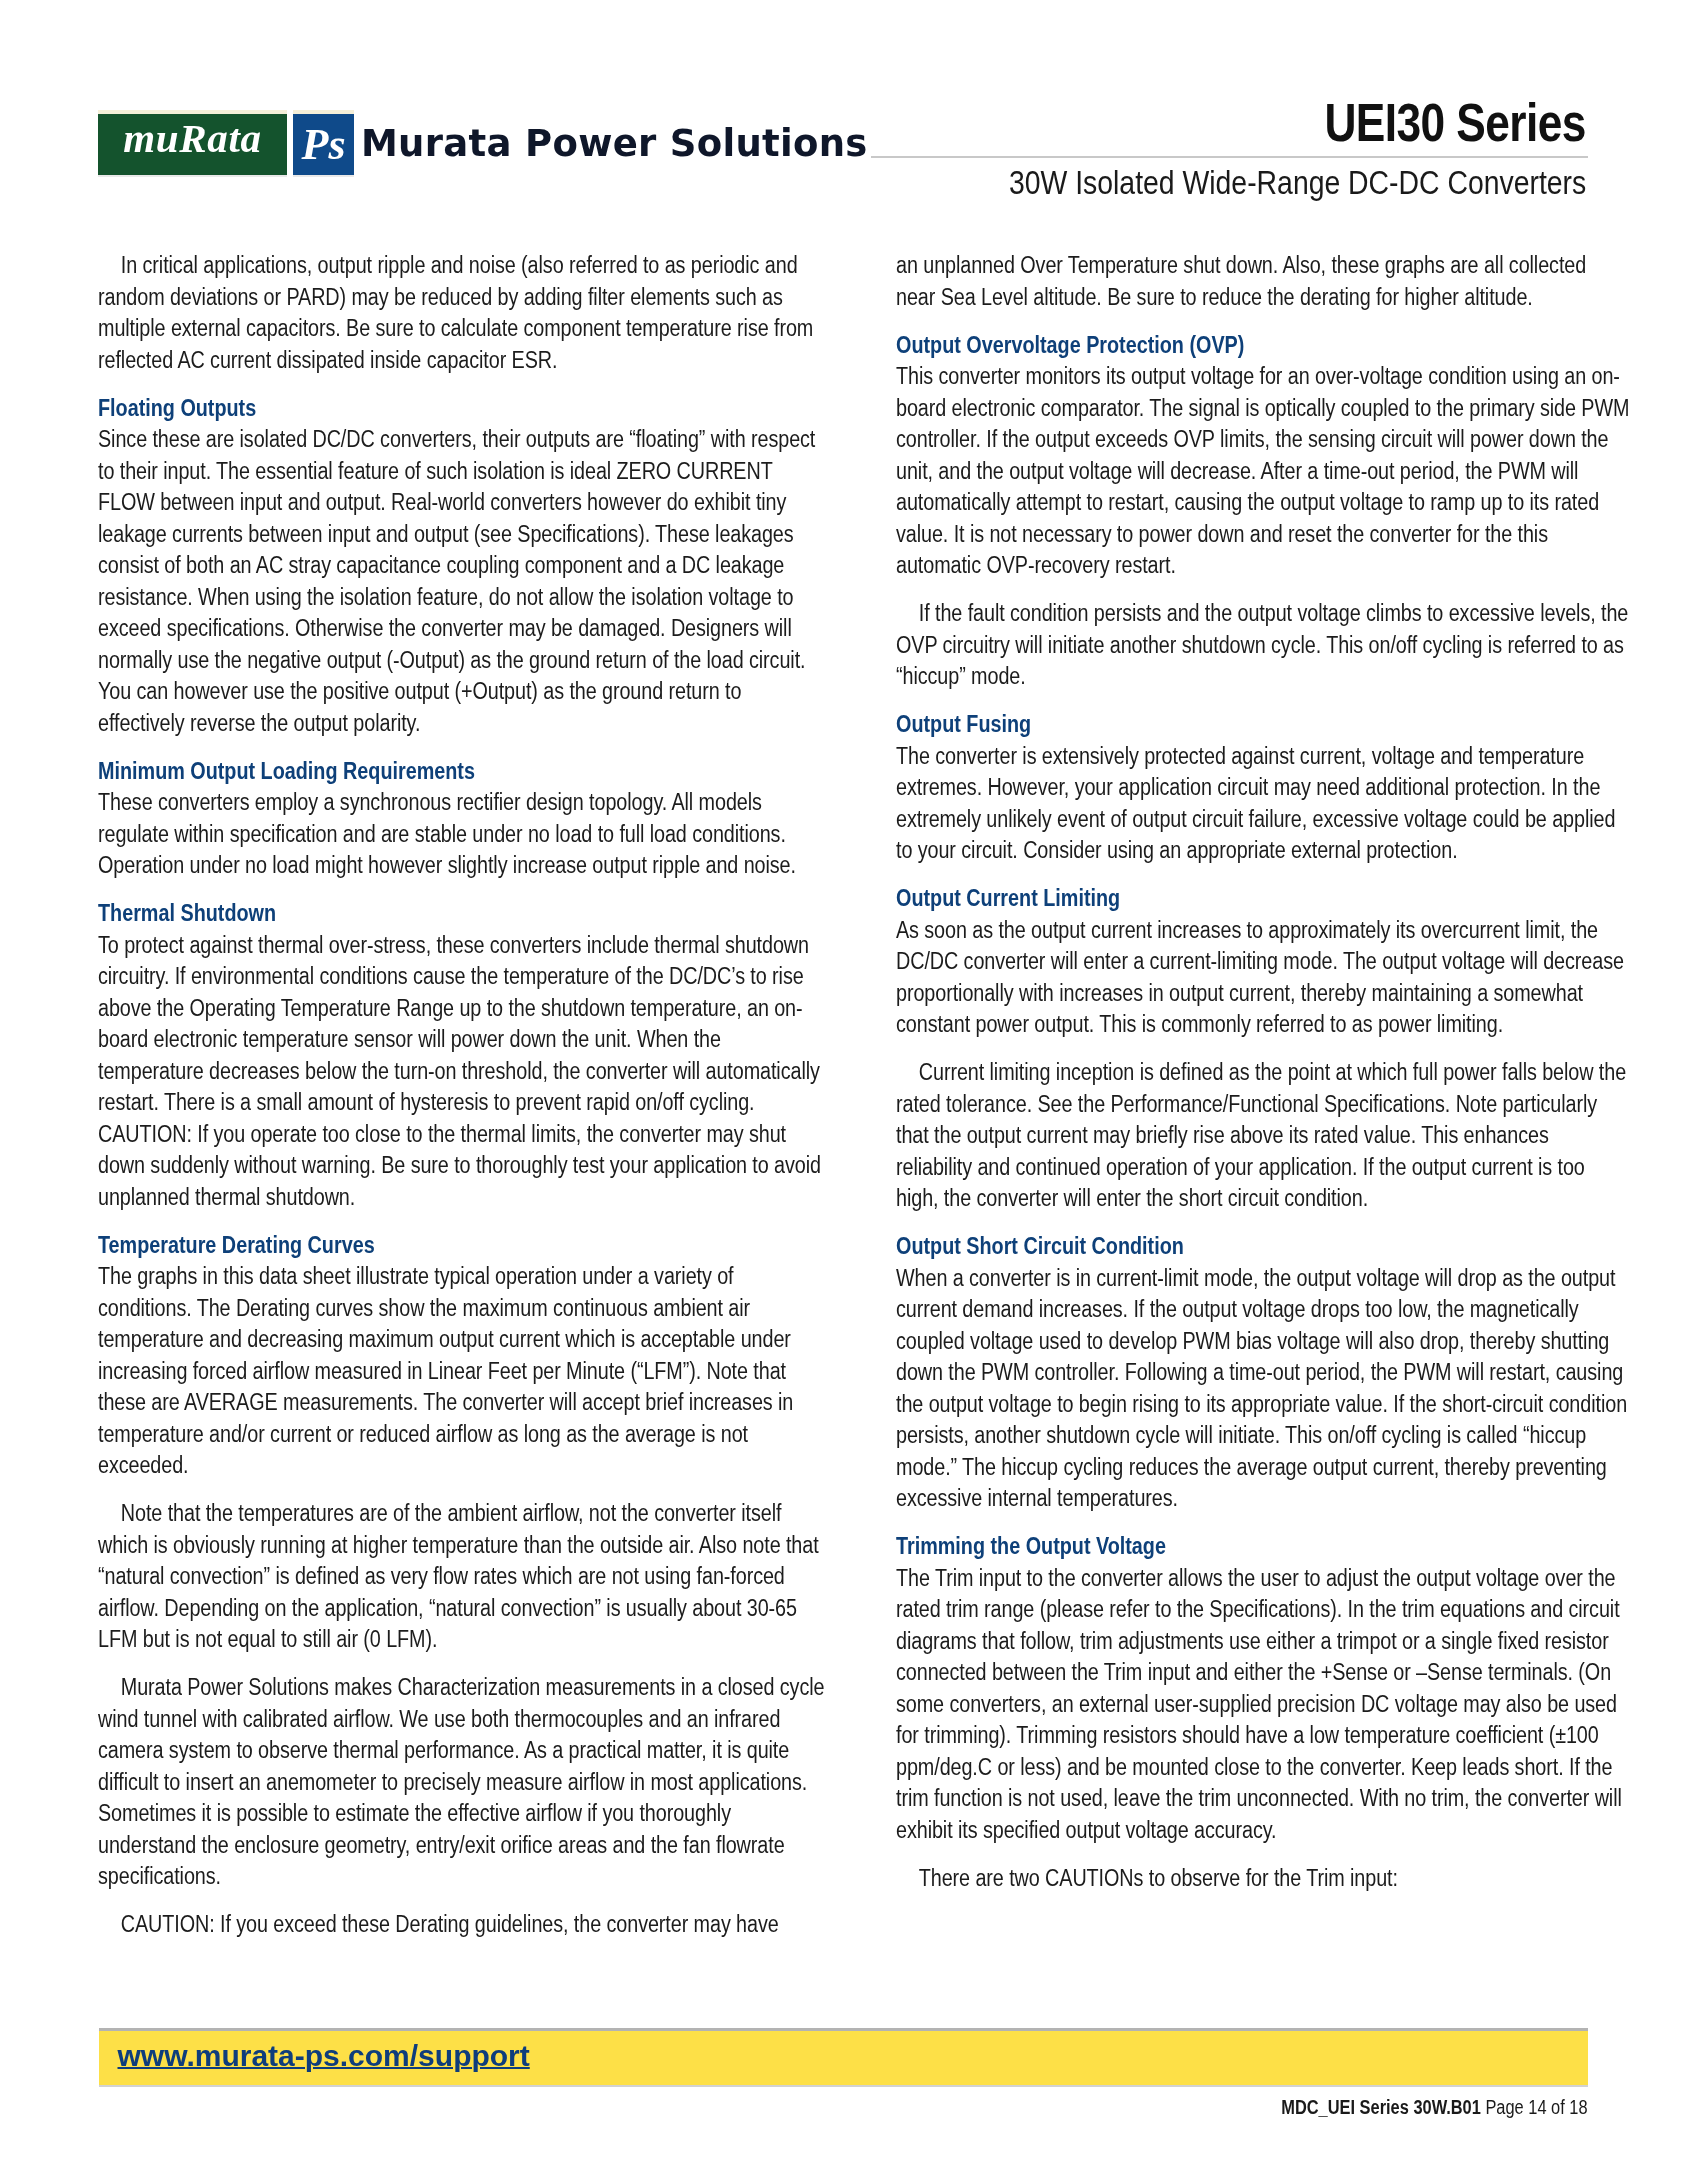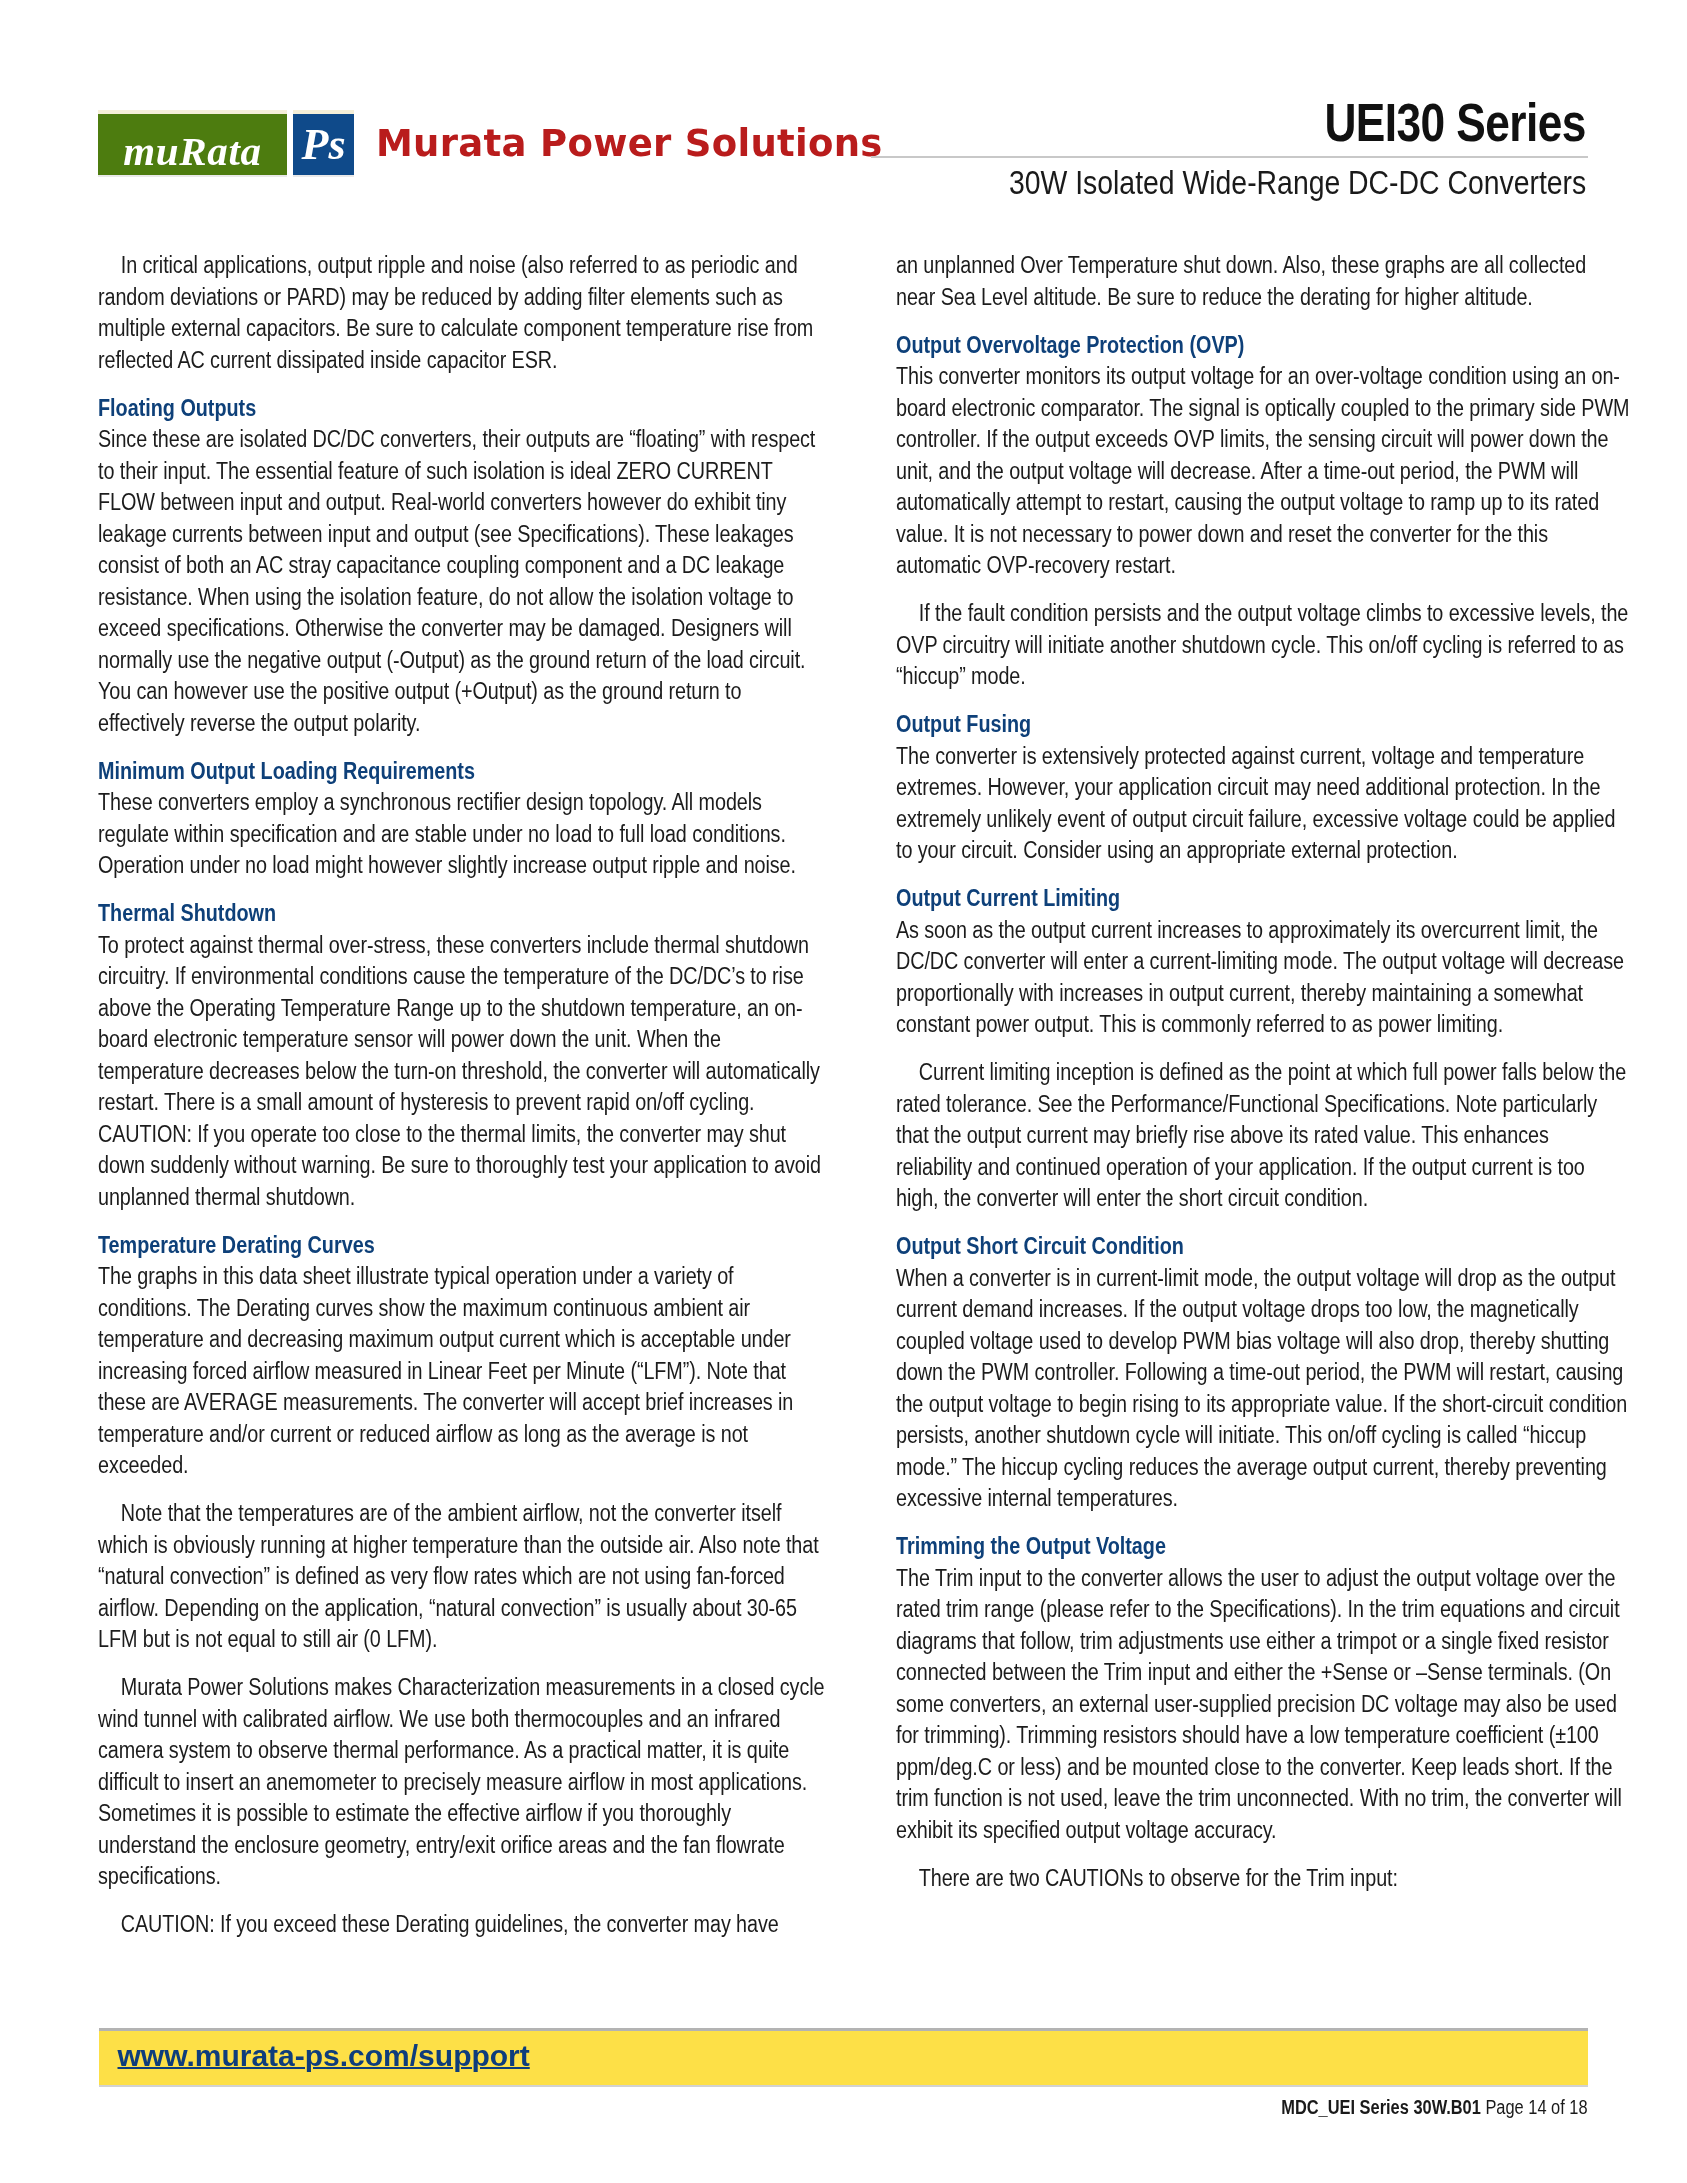--- a/index.html
+++ b/index.html
@@ -3,37 +3,37 @@
   <meta charset="utf-8">
   <style>
     html, body { margin: 0; padding: 0; background: #ffffff; }
     body {
       width: 1687px; height: 2183px; position: relative; overflow: hidden;
       font-family: "Liberation Sans", "DejaVu Sans", sans-serif; color: #1a1a1a;
     }
     
     .logo-wrap { position: absolute; left: 98px; top: 110px; display: flex; align-items: center; }
     .logo-red {
-      width: 189px; height: 61px; background: #4d7c0f; display: flex; align-items: flex-end; justify-content: center;
+      width: 189px; height: 61px; background: #14532d; display: flex; align-items: flex-start; justify-content: center;
       border-top: 4px solid #f5efd8; border-bottom: 2px solid #e9e9e9;
     }
     .logo-red span {
       font-family: "Liberation Serif", "DejaVu Serif", serif; font-style: italic; font-weight: bold;
       color: #ffffff; font-size: 41px; letter-spacing: 0.7px;
     }
     .logo-blue {
       width: 61px; height: 61px; margin-left: 6px; background: #0f4a8a; display: flex; align-items: center; justify-content: center;
       border-top: 4px solid #f5efd8; border-bottom: 2px solid #e9e9e9;
     }
     .logo-blue span {
       font-family: "Liberation Serif", "DejaVu Serif", serif; font-style: italic; font-weight: bold;
       color: #ffffff; font-size: 44px;
     }
     .brand-name {
-      margin-left: 22px; font-size: 37px; font-weight: bold; color: #b91c1c; letter-spacing: 0.3px;
+      margin-left: 7px; font-size: 37px; font-weight: bold; color: #0f172a; letter-spacing: 0.3px;
       font-family: "DejaVu Sans", "Liberation Sans", sans-serif;
     }
     .series-title {
       position: absolute; right: 101px; top: 91px; font-size: 54px; font-weight: bold; color: #111111;
       transform: scaleX(0.82); transform-origin: right center; letter-spacing: -0.7px;
     }
     .header-rule {
       position: absolute; left: 871px; right: 99px; top: 156px; height: 2px; background: #c8c8c8;
     }
     .series-subtitle {

